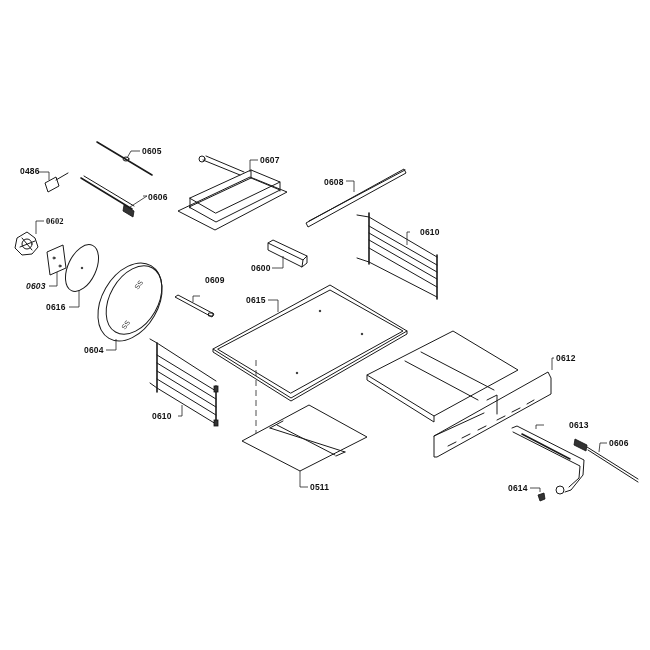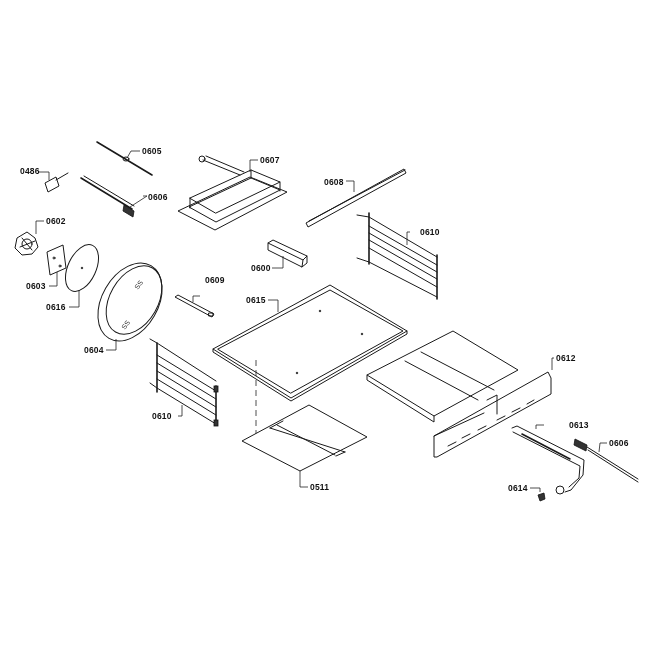--- a/index.html
+++ b/index.html
@@ -171,24 +171,24 @@
     <path class="dark" d="M538,495 L544,493 L545,499 L540,501 Z"></path>
     <polyline class="leader" points="530,488 540,488 540,492"></polyline>
   </g>
 </svg>
 
 <div class="callout" style="left:20px;top:166px;">0486</div>
 <div class="callout" style="left:142px;top:146px;">0605</div>
 <div class="callout" style="left:148px;top:192px;">0606</div>
 <div class="callout" style="left:260px;top:155px;">0607</div>
 <div class="callout" style="left:324px;top:177px;">0608</div>
-<div class="callout" style="left:46px;top:216px;">0602</div>
+<div class="callout" style="left:46px;top:216px;font-family:Liberation Serif, serif;">0602</div>
 <div class="callout" style="left:420px;top:227px;">0610</div>
 <div class="callout" style="left:251px;top:263px;">0600</div>
-<div class="callout" style="left:26px;top:281px;">0603</div>
+<div class="callout" style="left:26px;top:281px;font-style:italic;">0603</div>
 <div class="callout" style="left:205px;top:275px;text-align:center;">0609</div>
 <div class="callout" style="left:246px;top:295px;">0615</div>
 <div class="callout" style="left:46px;top:302px;text-align:center;">0616</div>
 <div class="callout" style="left:84px;top:345px;">0604</div>
 <div class="callout" style="left:556px;top:353px;">0612</div>
 <div class="callout" style="left:152px;top:411px;">0610</div>
 <div class="callout" style="left:547px;top:420px;margin-left:22px;">0613</div>
 <div class="callout" style="left:609px;top:438px;">0606</div>
 <div class="callout" style="left:310px;top:482px;">0511</div>
 <div class="callout" style="left:508px;top:483px;">0614</div>

